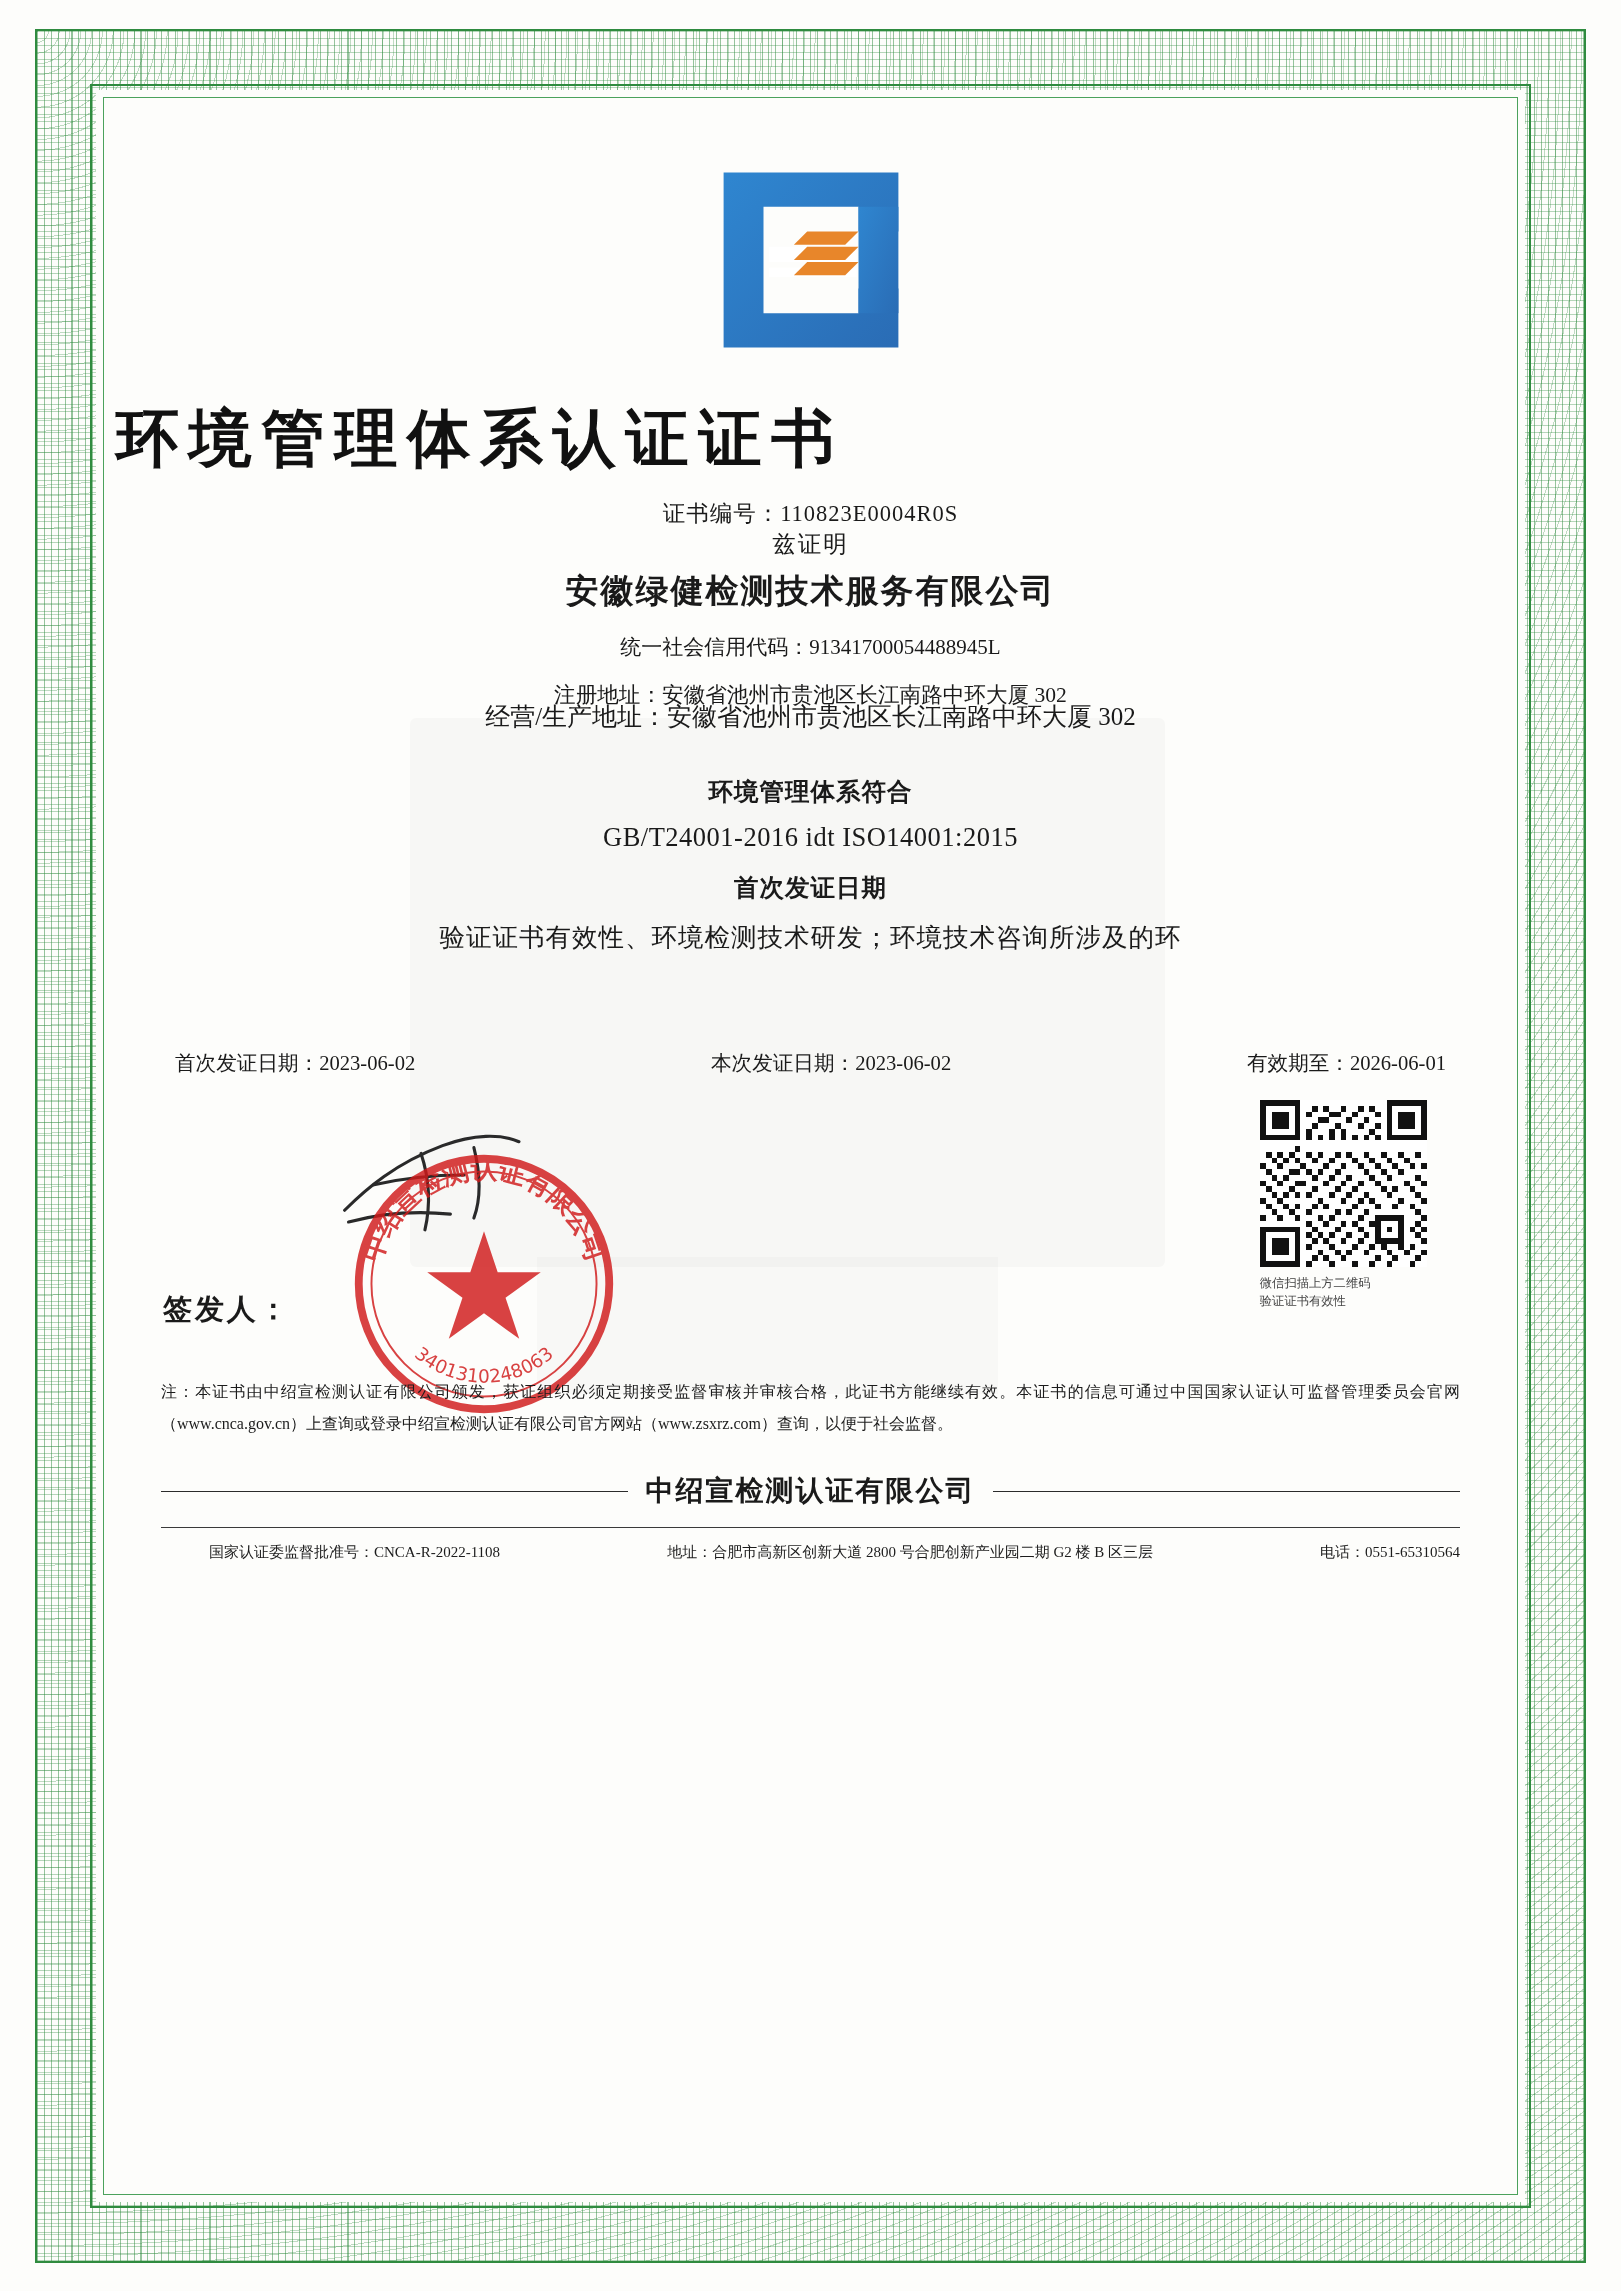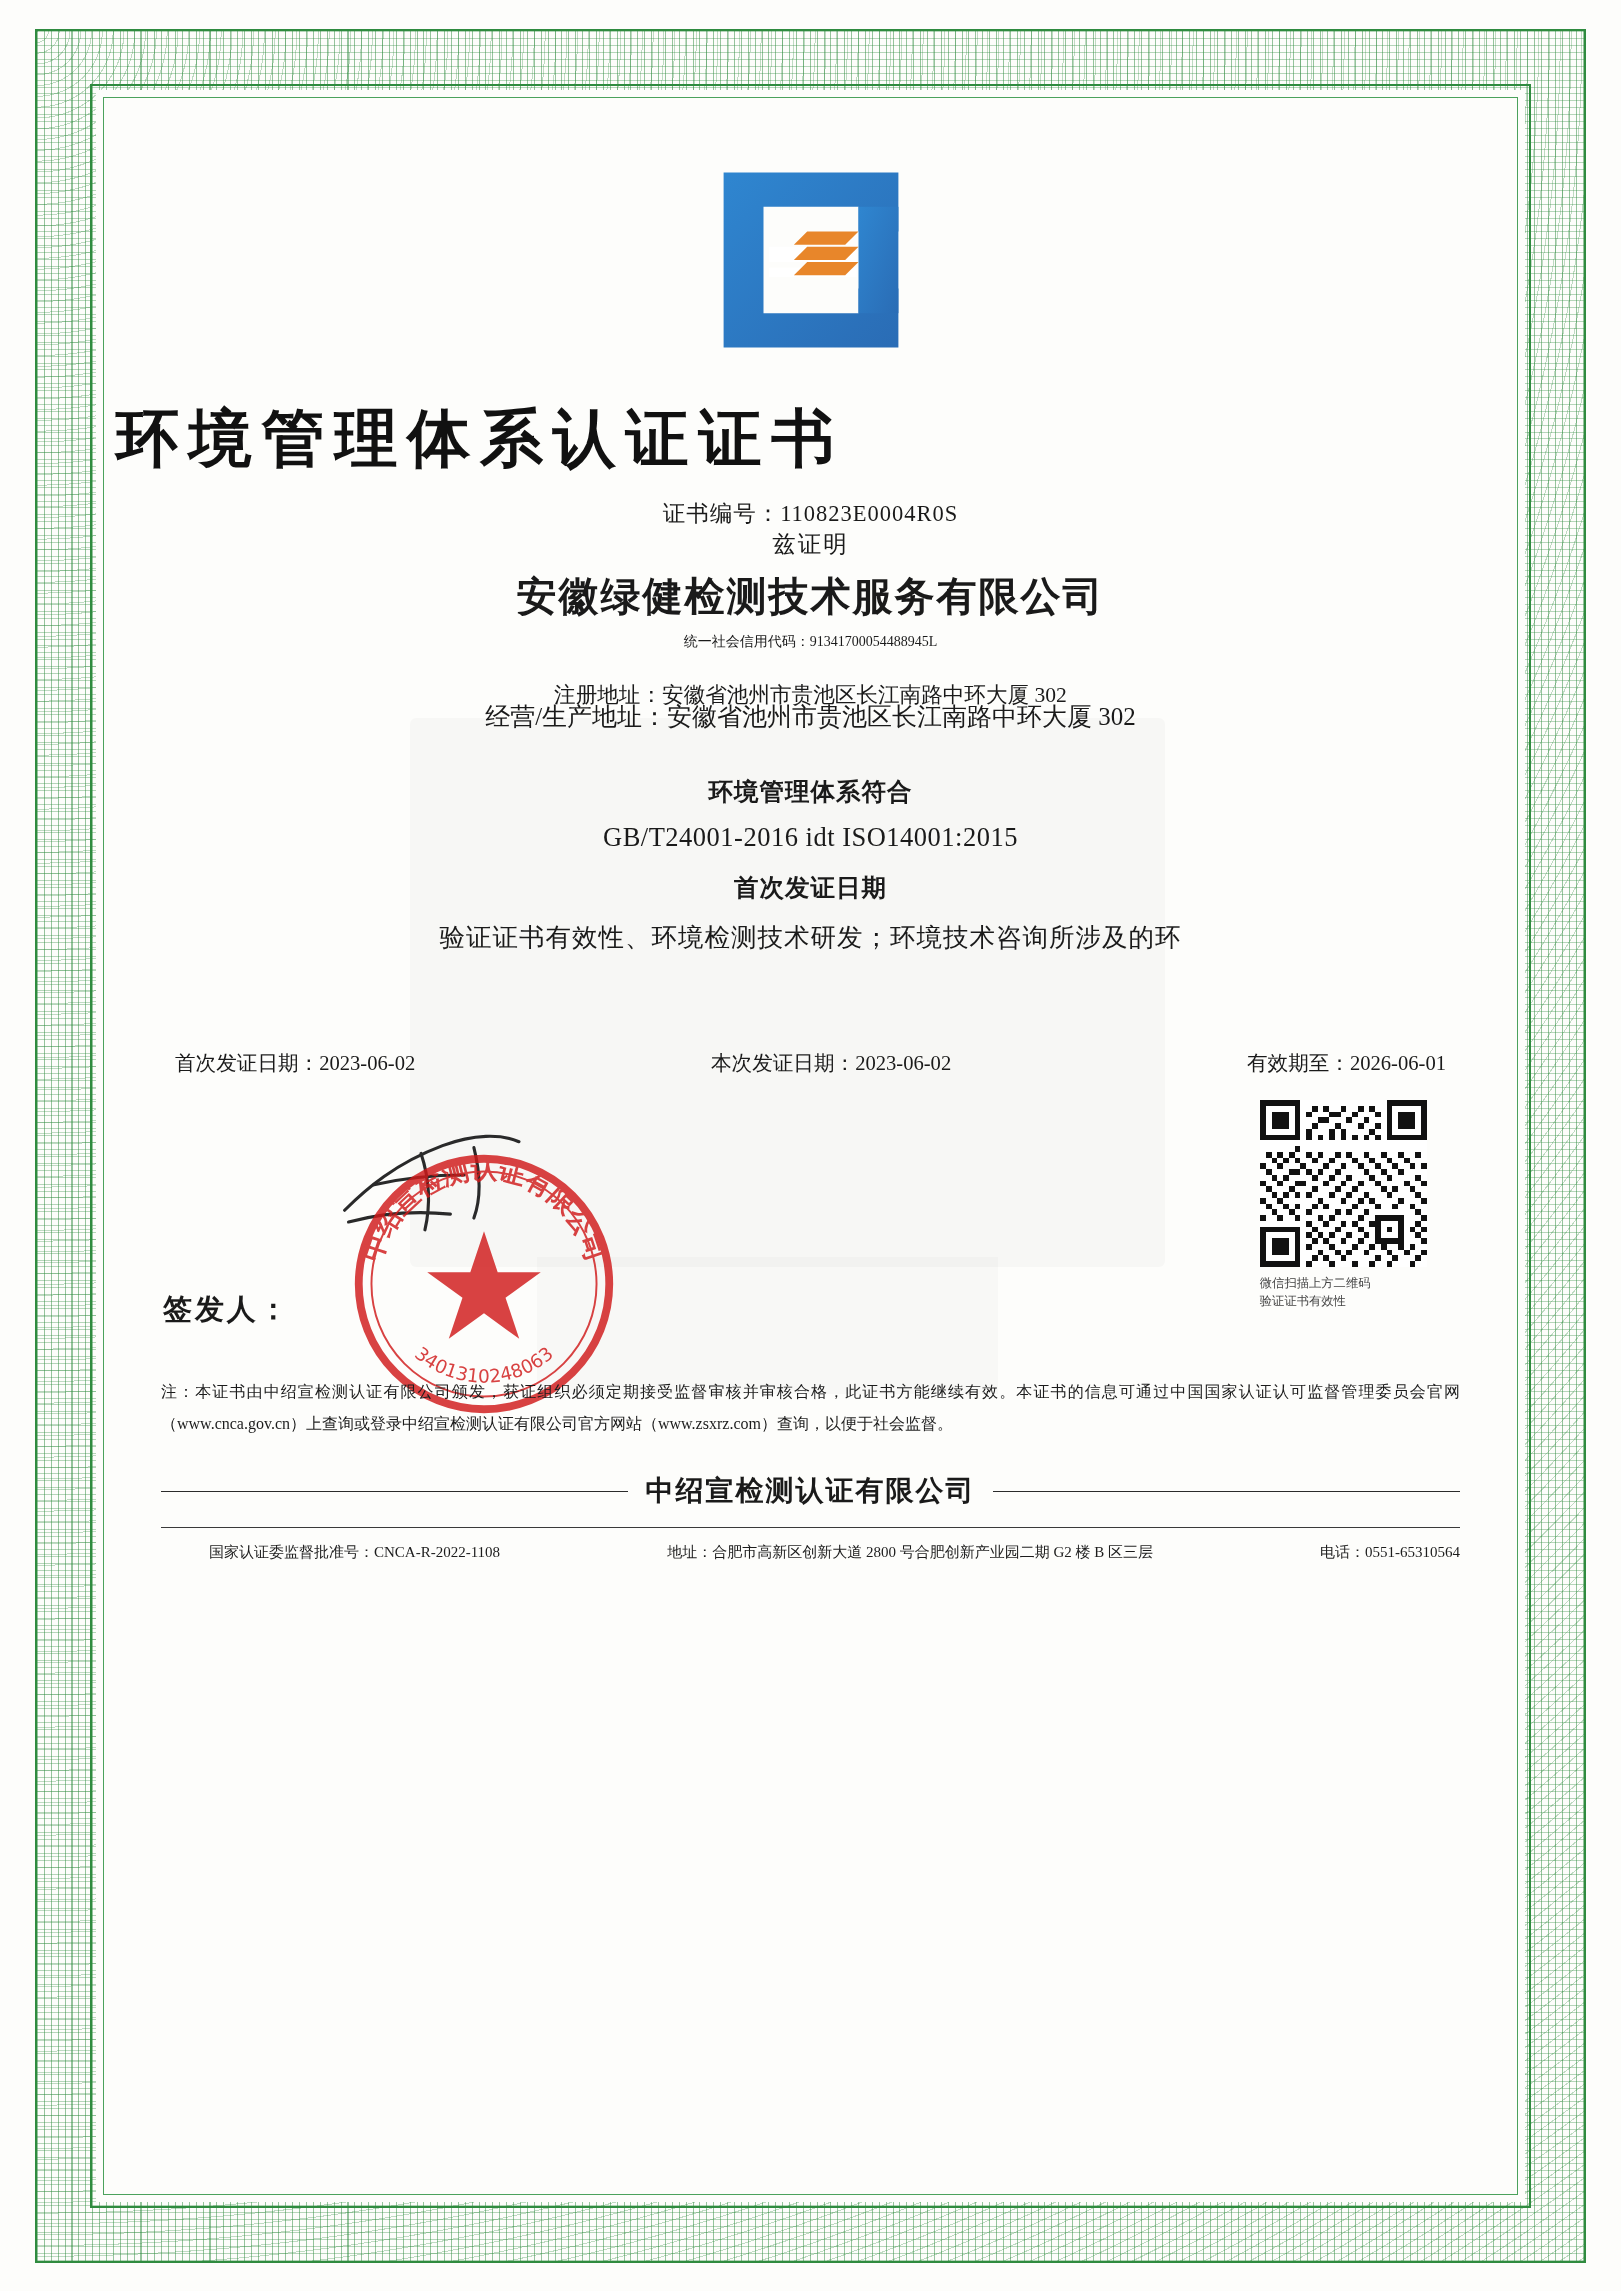--- a/index.html
+++ b/index.html
@@ -117,22 +117,22 @@
   }
 
   .line {
     position: absolute;
     left: 0; right: 0;
     text-align: center;
     color: #1a1a1a;
   }
   .cert-no   { top: 380px; font-size: 22.5px; letter-spacing: 1px; margin-top: 8px; }
   .hereby    { top: 418px; font-size: 23.5px; letter-spacing: 2px; }
-  .company   { top: 459px; font-size: 40px; font-weight: 700; letter-spacing: 2px; }
-  .credit    { top: 523px; font-size: 14px; }
+  .company   { top: 459px; font-size: 33px; font-weight: 700; letter-spacing: 2px; }
+  .credit    { top: 523px; font-size: 21px; }
   .reg-addr  { top: 570px; font-size: 21.6px; }
   .op-addr   { top: 590px; font-size: 25px; }
   .conform   { top: 665px; font-size: 24.5px; font-weight: 700; letter-spacing: 1px; }
   .standard  { top: 712px; font-size: 26.5px; letter-spacing: 0.5px; }
   .scope-t   { top: 761px; font-size: 24.5px; font-weight: 700; letter-spacing: 1px; }
   .scope-1   { top: 810px; font-size: 25.5px; letter-spacing: 1px; }
   .scope-2   { top: 868px; font-size: 25.5px; letter-spacing: 1px; }
 
   
   .dates {

